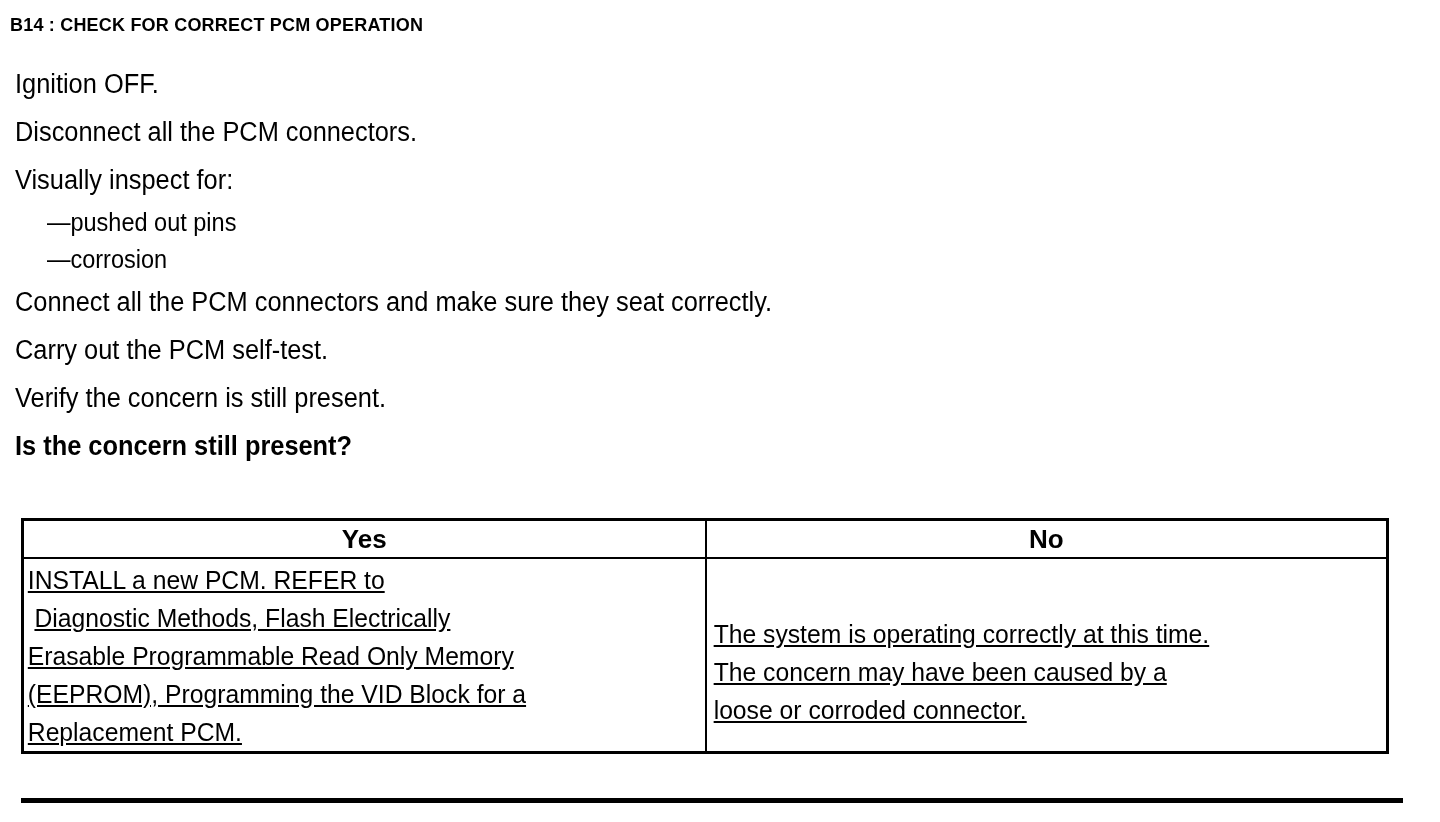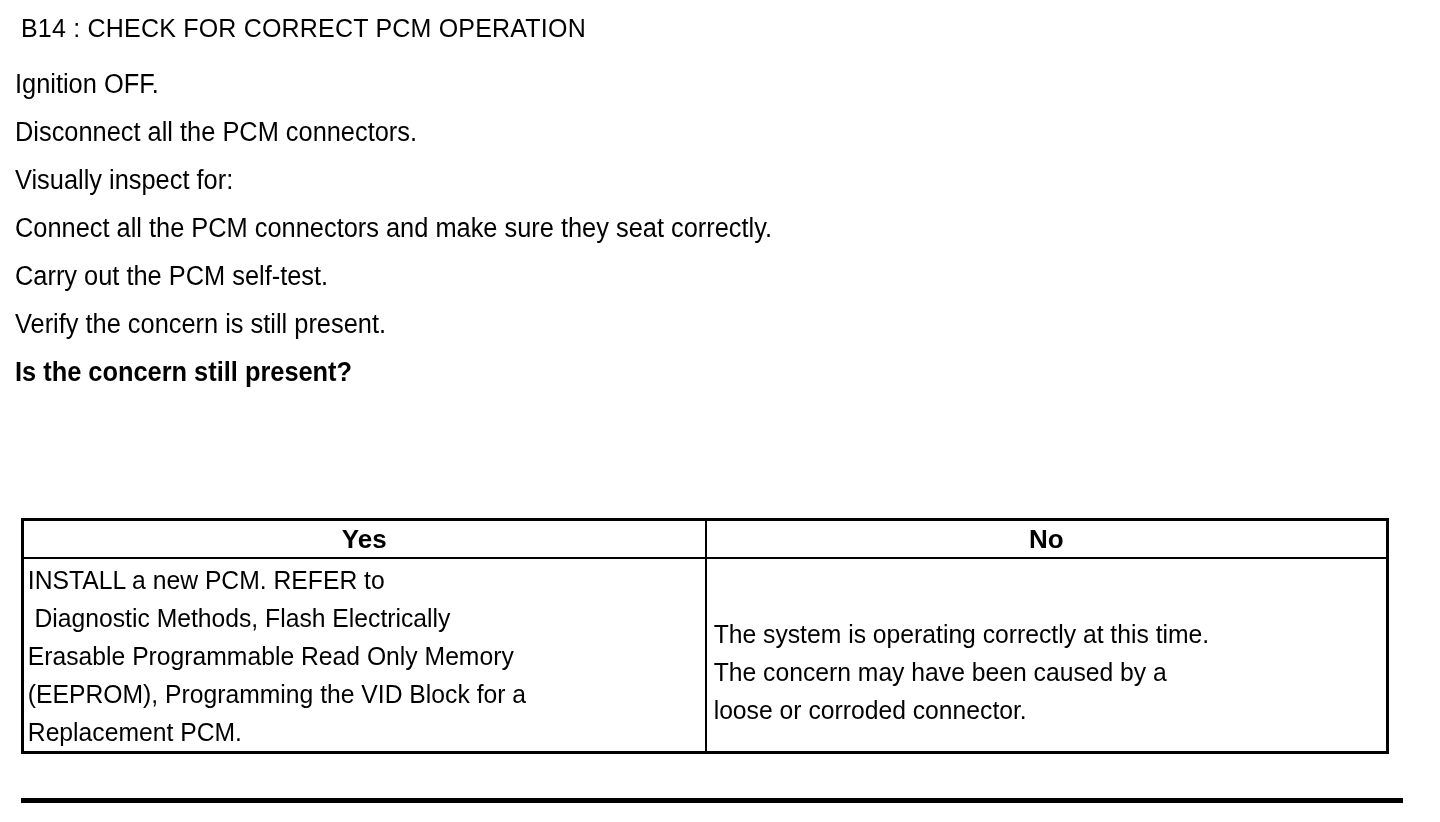--- a/index.html
+++ b/index.html
@@ -19,24 +19,24 @@
     position: relative;
     width: 1440px;
     height: 822px;
     background: #ffffff;
     overflow: hidden;
   }
 
   
   .step-title {
     position: absolute;
-    left: 21px;
+    left: 10px;
     top: 16px;
-    font-size: 25px;
-    font-weight: normal;
+    font-size: 18px;
+    font-weight: bold;
     letter-spacing: 0.2px;
     white-space: nowrap;
     line-height: 1;
   }
 
   
   .procedure {
     position: absolute;
     left: 15px;
     top: 60px;
@@ -96,20 +96,21 @@
     height: 36px;
     font-size: 26px;
     font-weight: bold;
     text-align: center;
     vertical-align: middle;
     line-height: 36px;
   }
 
   .decision-table td {
     height: 186px;
+    text-decoration: underline;
   }
 
   .cell-text {
     font-size: 26px;
     line-height: 38px;
     padding: 2px 0 0 4px;
     white-space: nowrap;
     transform: scaleX(0.95);
     transform-origin: left top;
   }
@@ -145,20 +146,24 @@
   <div class="step-title">B14 : CHECK FOR CORRECT PCM OPERATION</div>
 
   <div class="procedure">
 
     <div class="proc-line">Ignition OFF.</div>
 
     <div class="proc-line">Disconnect all the PCM connectors.</div>
 
     <div class="proc-line">Visually inspect for:</div>
 
+    <ul class="sub-list">
+      <li class="sub-item">—pushed out pins</li>
+      <li class="sub-item">—corrosion</li>
+    </ul>
 
     <div class="proc-line">Connect all the PCM connectors and make sure they seat correctly.</div>
 
     <div class="proc-line">Carry out the PCM self-test.</div>
 
     <div class="proc-line">Verify the concern is still present.</div>
 
     <div class="proc-line bold">Is the concern still present?</div>
 
   </div>

